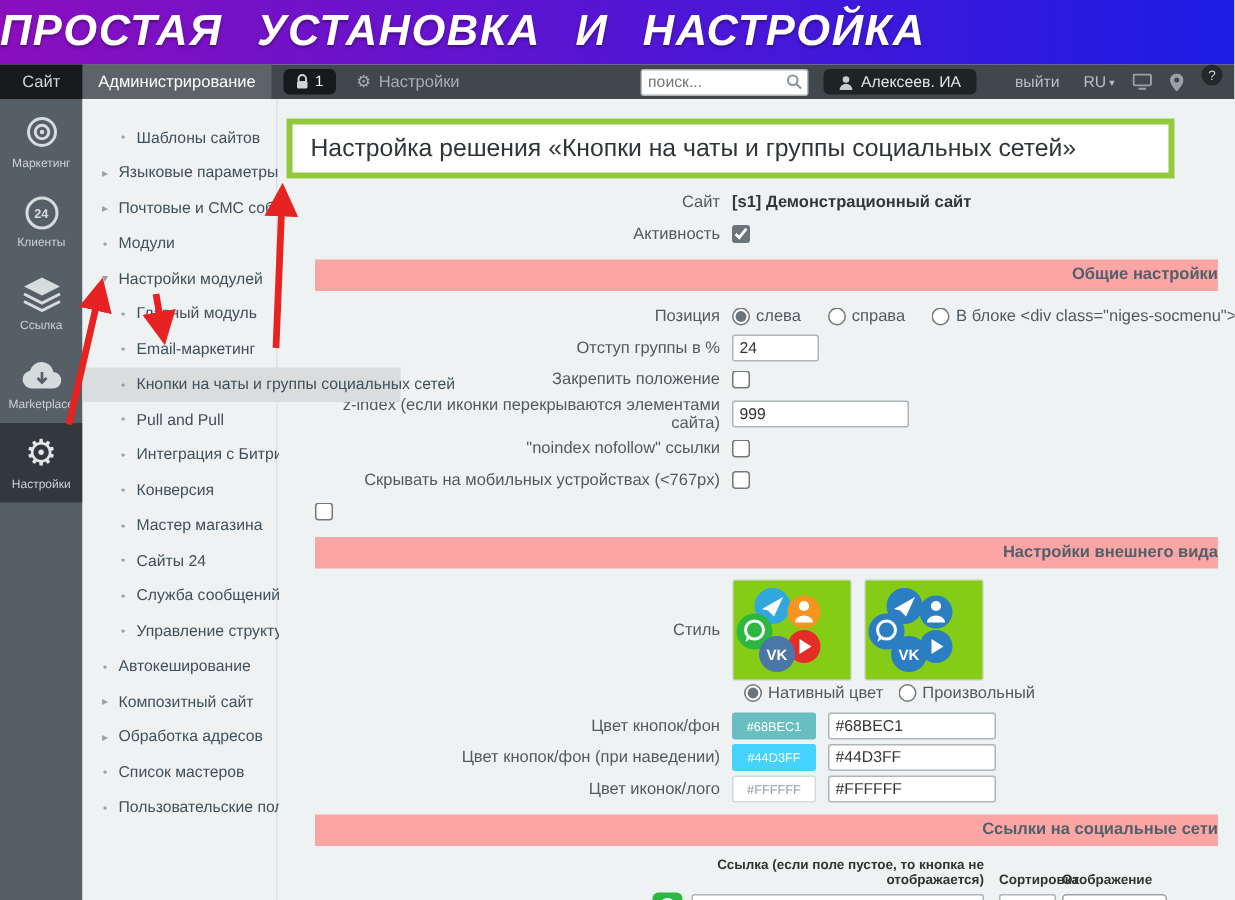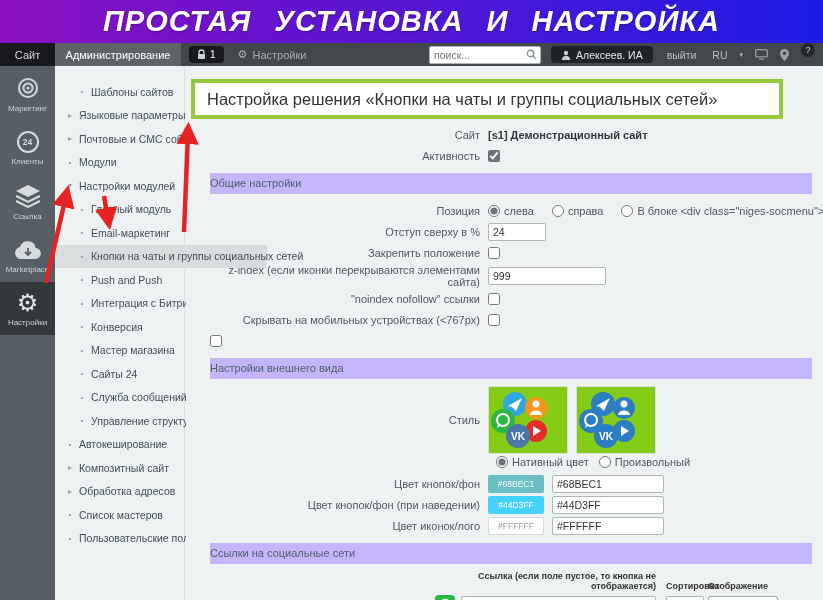--- a/index.html
+++ b/index.html
@@ -2,42 +2,42 @@
 <html><head>
 <meta charset="utf-8">
 <style>
   * { margin:0; padding:0; box-sizing:border-box; }
   html,body { width:823px; height:600px; overflow:hidden; }
   body { font-family:"Liberation Sans", sans-serif; background:#eef1f1; position:relative; }
 
   
   .banner { position:absolute; left:0; top:0; width:823px; height:43px;
     background:linear-gradient(90deg,#8a0fbe 0%,#4f16d6 55%,#1c1ce4 100%);
-    display:flex; align-items:center; justify-content:center; }
+    display:flex; align-items:center; }
   .banner span { color:#fff; font-size:29px; font-weight:bold; font-style:italic;
     letter-spacing:1px; word-spacing:14px; text-shadow:0 1px 2px rgba(0,0,0,.35); }
 
   
   .topbar { position:absolute; left:0; top:43px; width:823px; height:23px; background:#41474b;
     display:flex; align-items:stretch; font-size:11px; }
   .tab { display:flex; align-items:center; padding:0 14px; cursor:pointer; }
   .tab-site { background:#17191c; color:#d2d6d8; width:55px; justify-content:center; }
   .tab-admin { background:#5d6468; color:#fff; width:126px; justify-content:center; }
   .notif-chip { background:#17191c; border-radius:4px; margin:3px 0 3px 8px; padding:0 8px;
     display:flex; align-items:center; gap:4px; color:#fff; font-size:10px; }
   .tb-settings { display:flex; align-items:center; gap:5px; margin-left:14px; color:#a8aeb2; font-size:11px; }
   .tb-spacer { flex:1; }
   .tb-search { position:relative; margin:3px 0; }
   .tb-search input { width:112px; height:17px; background:#31373b; border:1px solid #2a2f33; border-radius:3px;
     color:#9aa2a7; font-size:10px; padding:0 18px 0 6px; font-family:"Liberation Sans",sans-serif; }
   .tb-search .mag { position:absolute; right:4px; top:3px; }
   .user-chip { background:#1e2326; border-radius:4px; margin:3px 0 3px 10px; padding:0 10px;
     display:flex; align-items:center; gap:5px; color:#e3e6e8; font-size:10.5px; white-space:nowrap; }
-  .tb-link { color:#b9bfc2; font-size:10.5px; margin-left:14px; display:flex; align-items:center; text-decoration:none; }
-  .tb-lang { color:#b9bfc2; font-size:10.5px; margin-left:16px; display:flex; align-items:center; gap:12px; }
+  .tb-link { color:#b9bfc2; font-size:10.5px; margin-left:26px; display:flex; align-items:center; text-decoration:none; }
+  .tb-lang { color:#b9bfc2; font-size:10.5px; margin-left:16px; display:flex; align-items:center; gap:2px; }
   .tb-ico { margin-left:12px; display:flex; align-items:center; }
   .help-circle { width:14px; height:14px; border-radius:50%; background:#23282b; color:#cfd4d6;
     font-size:9px; display:flex; align-items:center; justify-content:center; margin-left:12px; margin-right:8px; }
 
   
   .rail { position:absolute; left:0; top:66px; width:55px; height:534px; background:#565f66; }
   .rail-item { display:flex; flex-direction:column; align-items:center; padding:10px 0 8px; cursor:pointer; }
   .rail-item .ri-label { font-size:8px; color:#ccd2d5; margin-top:4px; text-align:center; }
   .rail-item.active { background:#33383d; }
   .circle24 { width:22px; height:22px; border-radius:50%; border:2px solid #d6dbde; color:#d6dbde;
@@ -57,22 +57,22 @@
   
   .content { position:absolute; left:186px; top:66px; width:637px; height:534px; background:#eff2f2; }
   .title-box { position:absolute; left:5px; top:13px; width:592px; height:40px; background:#fff;
     border:4px solid #94c83d; display:flex; align-items:center; padding-left:12px;
     font-size:16.5px; color:#2f3437; z-index:4; }
   .form { position:absolute; left:24px; top:59px; width:602px; font-size:11px; color:#4f5b61; }
   .row { display:flex; align-items:center; min-height:20px; margin-bottom:1px; }
   .lbl { width:278px; text-align:right; padding-right:8px; flex:none; }
   .ctl { display:flex; align-items:center; gap:8px; flex:1; min-width:0; }
   .ctl b { color:#30373b; }
-  .secbar { height:21px; line-height:21px; margin:7px 0 7px; background:#c4b5fd; text-align:left;
-    font-weight:normal; color:#51606a; font-size:11px; }
+  .secbar { height:21px; line-height:21px; margin:7px 0 7px; background:#fca5a5; text-align:right;
+    font-weight:bold; color:#51606a; font-size:11px; }
   input[type=text] { height:18px; border:1px solid #aeb6b9; border-radius:2px; background:#fff;
     font-size:10.5px; color:#333; padding:0 4px; font-family:"Liberation Sans",sans-serif; }
   .in-offset { width:58px; } .in-z { width:118px; }
   input[type=checkbox], input[type=radio] { width:12px; height:12px; accent-color:#6b7478; }
   .radio-lbl { display:flex; align-items:center; gap:4px; margin-right:10px; white-space:nowrap; }
 
   .tile { width:80px; height:68px; background:#84cc16; border:1px solid #d8dddd; border-radius:2px; cursor:pointer; }
   .style-row { margin:4px 0 2px; }
   .radio-under { margin-left:286px; margin-bottom:6px; display:flex; }
 
@@ -219,21 +219,21 @@
   <div class="mi ind1">
       <span class="mk">•</span>
       <span>Email-маркетинг</span>
     </div>
   <div class="mi ind1 active">
       <span class="mk">•</span>
       <span>Кнопки на чаты и группы социальных сетей</span>
     </div>
   <div class="mi ind1">
       <span class="mk">•</span>
-      <span>Push and Push</span>
+      <span>Pull and Pull</span>
     </div>
   <div class="mi ind1">
       <span class="mk">•</span>
       <span>Интеграция с Битрикс2</span>
     </div>
   <div class="mi ind1">
       <span class="mk">•</span>
       <span>Конверсия</span>
     </div>
   <div class="mi ind1">
@@ -304,21 +304,21 @@
             <input type="radio" name="pos" style="">
             <span>справа</span>
           </label>
         <label class="radio-lbl">
             <input type="radio" name="pos" style="">
             <span>В блоке &lt;div class="niges-socmenu"&gt;&lt;/div&gt;</span>
           </label>
       </div>
     </div>
     <div class="row">
-      <div class="lbl">Отступ сверху в %</div>
+      <div class="lbl">Отступ группы в %</div>
       <div class="ctl">
           <input type="text" class="in-offset" value="24" style="">
         </div>
     </div>
     <div class="row">
       <div class="lbl">Закрепить положение</div>
       <div class="ctl">
           <input type="checkbox" style="">
         </div>
     </div>

